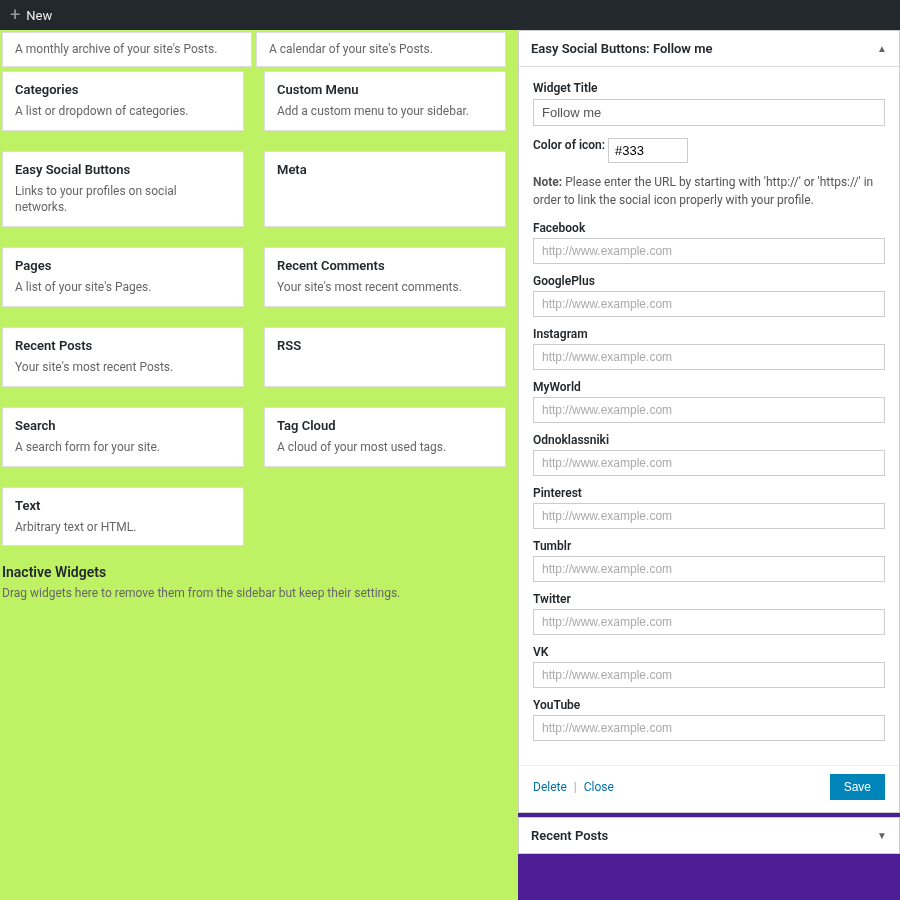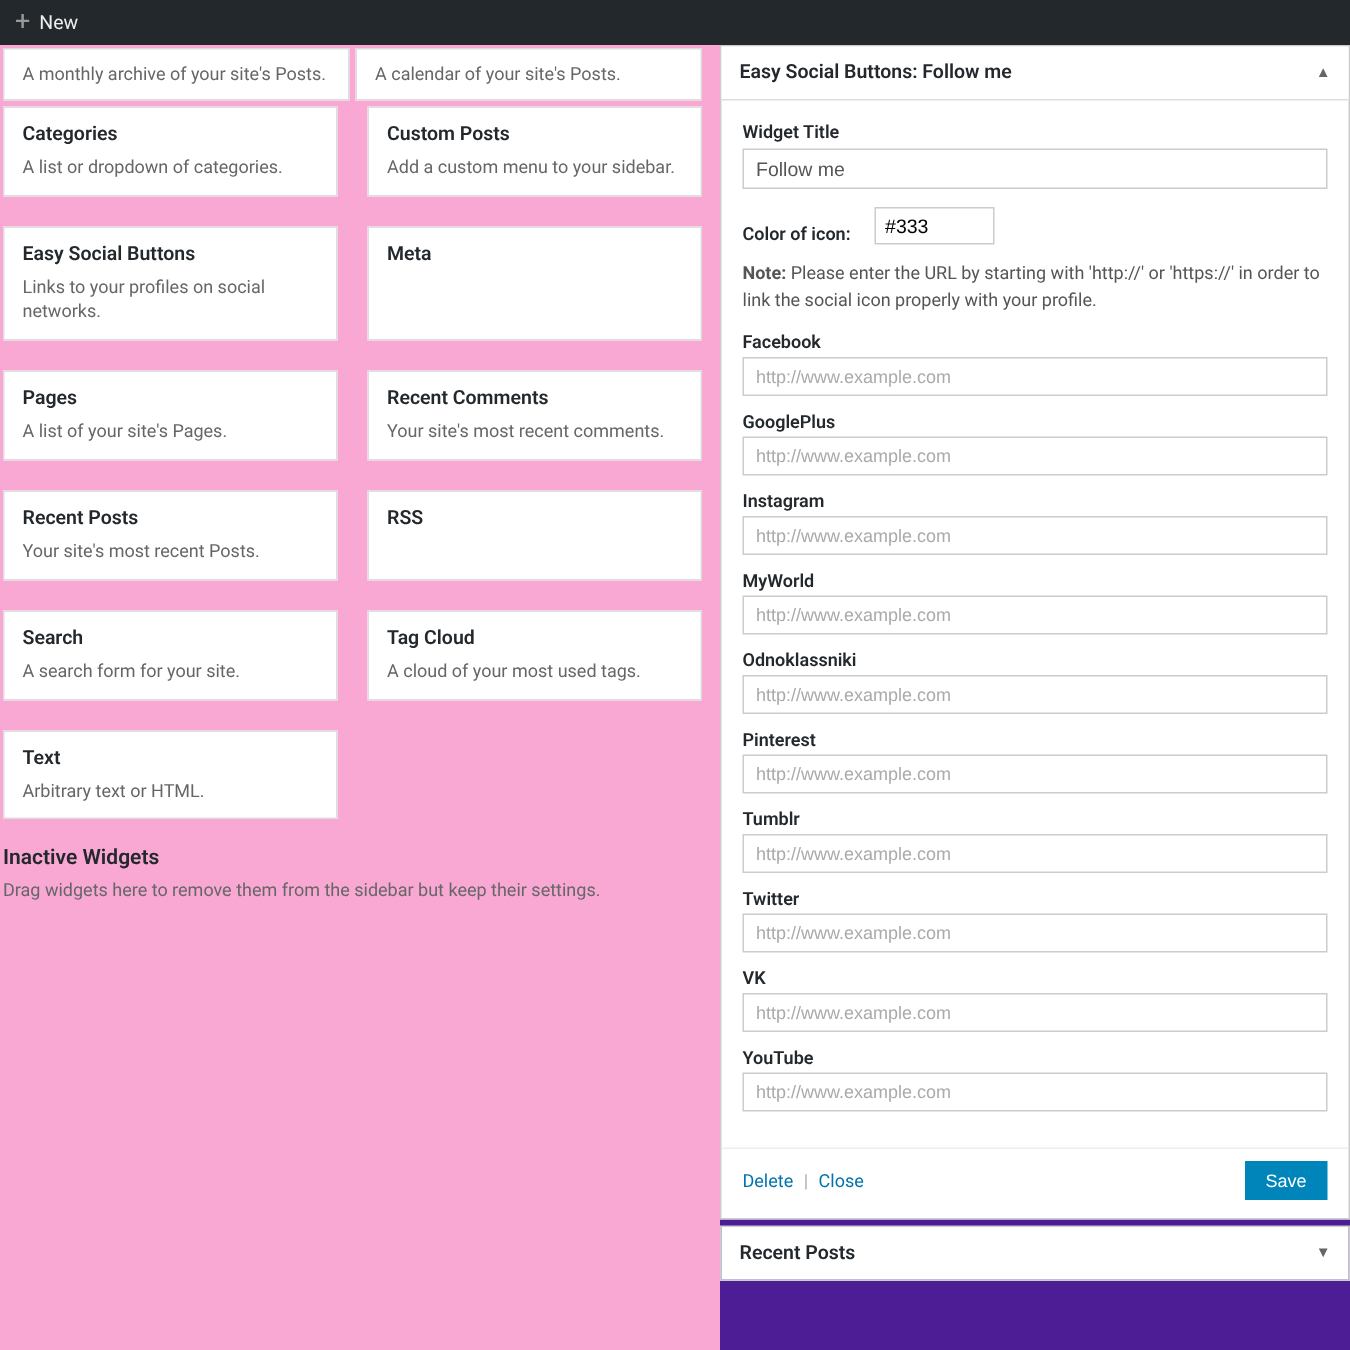--- a/index.html
+++ b/index.html
@@ -26,22 +26,22 @@
     }
 
     
     .main-container {
       display: flex;
       height: calc(900px - 30px);
     }
 
     
     .left-panel {
-      width: 480px;
-      background: #f9a8d4;
+      width: 518px;
+      background: #bef264;
       overflow-y: auto;
       padding: 0 10px 20px 0;
     }
 
     
     .widget-grid {
       display: grid;
       grid-template-columns: 1fr 1fr;
       gap: 16px;
       padding: 0;
@@ -133,22 +133,22 @@
       width: 100%;
       padding: 5px 8px;
       border: 1px solid #ccc;
       font-size: 13px;
       color: #555;
       background: #fff;
     }
 
     .color-input-row {
       display: flex;
-      align-items: flex-end;
-      gap: 16px;
+      align-items: flex-start;
+      gap: 3px;
     }
     .color-label {
       font-size: 12px;
       font-weight: 600;
       color: #23282d;
     }
     .color-field {
       width: 80px;
       padding: 4px 6px;
       border: 1px solid #ccc;
@@ -252,21 +252,21 @@
         <p>A calendar of your site's Posts.</p>
       </div>
     </div>
 
     <div class="widget-grid" id="widget-grid">
     <div class="widget-card">
           <h3>Categories</h3>
           <p>A list or dropdown of categories.</p>
         </div>
         <div class="widget-card">
-          <h3>Custom Posts</h3>
+          <h3>Custom Menu</h3>
           <p>Add a custom menu to your sidebar.</p>
         </div>
         <div class="widget-card">
           <h3>Easy Social Buttons</h3>
           <p>Links to your profiles on social networks.</p>
         </div>
         <div class="widget-card">
           <h3>Meta</h3>
         </div>
         <div class="widget-card">

